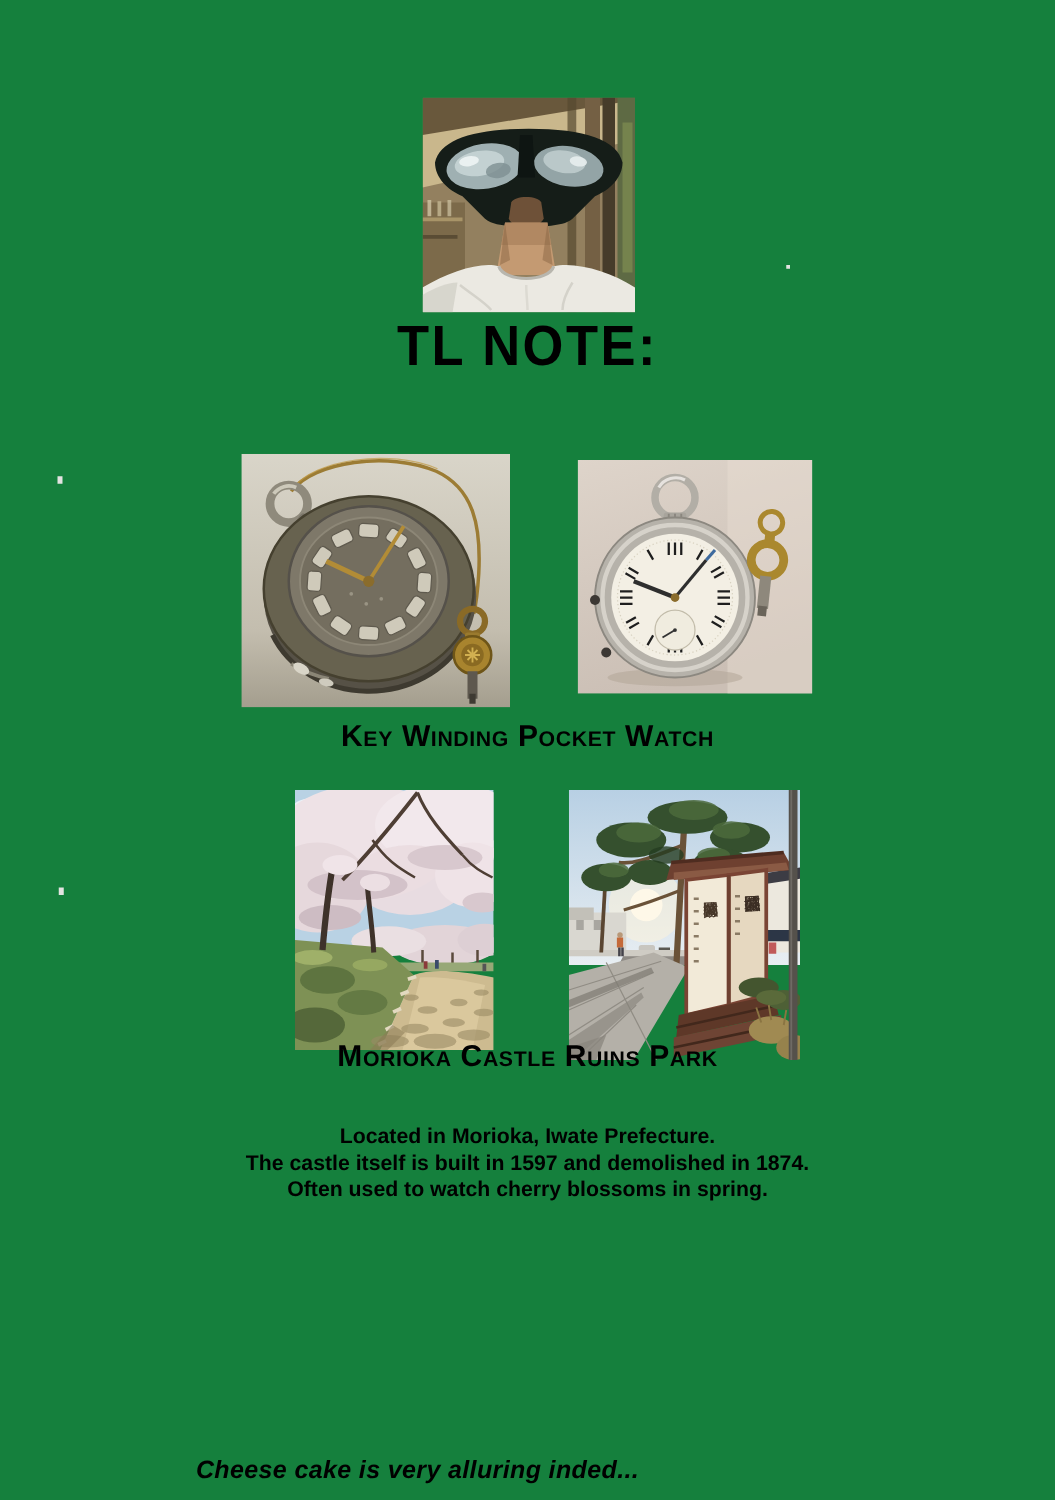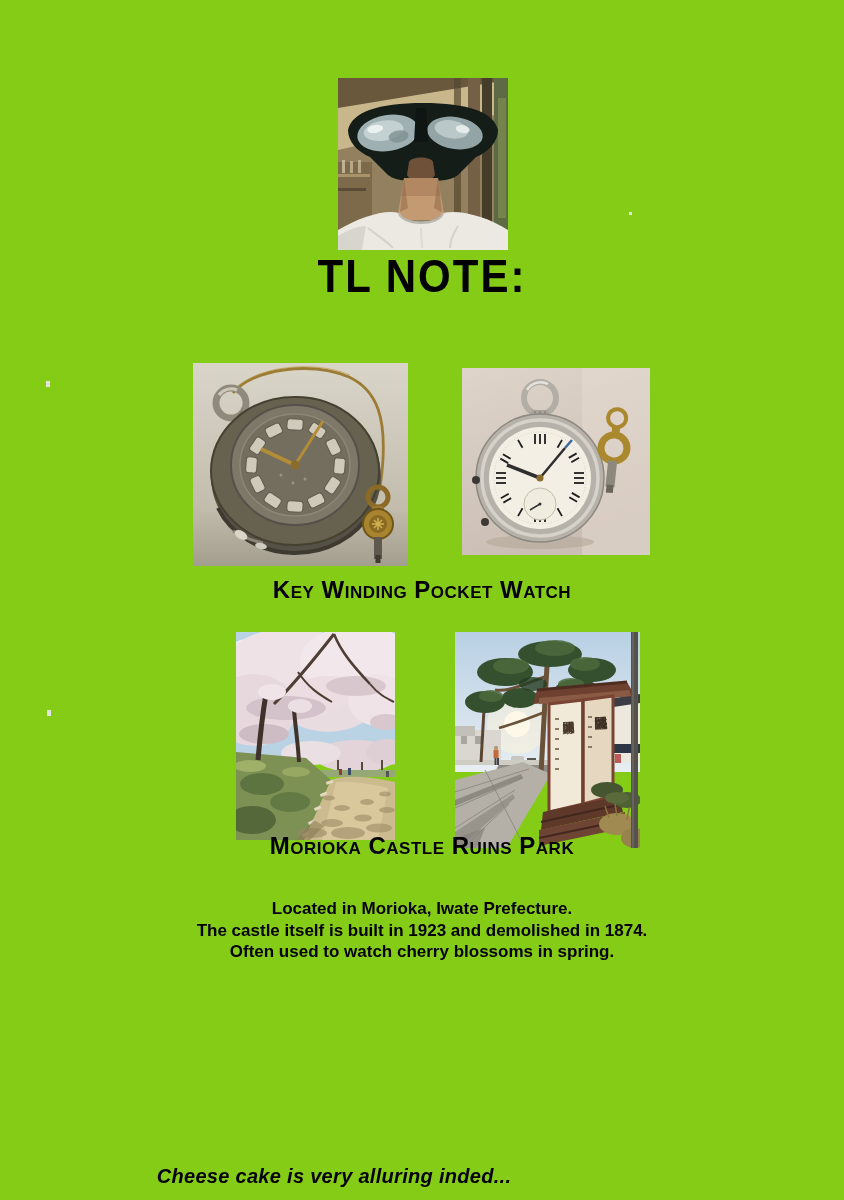--- a/index.html
+++ b/index.html
@@ -1,17 +1,17 @@
 <!DOCTYPE html>
 <html><head>
 <meta charset="utf-8">
 <style>
   html,body{margin:0;padding:0;background:#ffffff;}
   .page{
-    position:relative;width:844px;height:1200px;background:#84cc16;
+    position:relative;width:844px;height:1200px;background:#15803d;
     overflow:hidden;font-family:"Liberation Sans",sans-serif;color:#000;
   }
   .abs{position:absolute;}
   .photo{position:absolute;overflow:hidden;}
   .photo svg{display:block;}
   .tl-title{
     left:0;top:251px;width:844px;text-align:center;
     font-size:42px;font-weight:700;letter-spacing:2px;
     transform:scaleY(1.08);transform-origin:top center;
     font-family:"Liberation Sans",sans-serif;
@@ -424,21 +424,21 @@
       <path d="M154,186 L150,174 M162,184 L160,172 M172,188 L174,176" stroke="#8a7442" stroke-width="1.5"></path>
 
       <rect x="176" y="0" width="7" height="216" fill="#55514b"></rect>
       <line x1="178" y1="0" x2="178" y2="216" stroke="#6e6a64" stroke-width="1.5"></line>
     </svg>
   </div>
 
   <div class="abs caption caption-park">Morioka Castle Ruins Park</div>
   <div class="abs park-desc">
     <div>Located in Morioka, Iwate Prefecture.</div>
-    <div>The castle itself is built in 1923 and demolished in 1874.</div>
+    <div>The castle itself is built in 1597 and demolished in 1874.</div>
     <div>Often used to watch cherry blossoms in spring.</div>
   </div>
 
   <div class="abs footer-note">Cheese cake is very alluring inded...</div>
 
   <div class="speck" style="left:46px;top:381px;width:4px;height:6px;"></div>
   <div class="speck" style="left:47px;top:710px;width:4px;height:6px;"></div>
   <div class="speck" style="left:629px;top:212px;width:3px;height:3px;"></div>
 
 </div>

